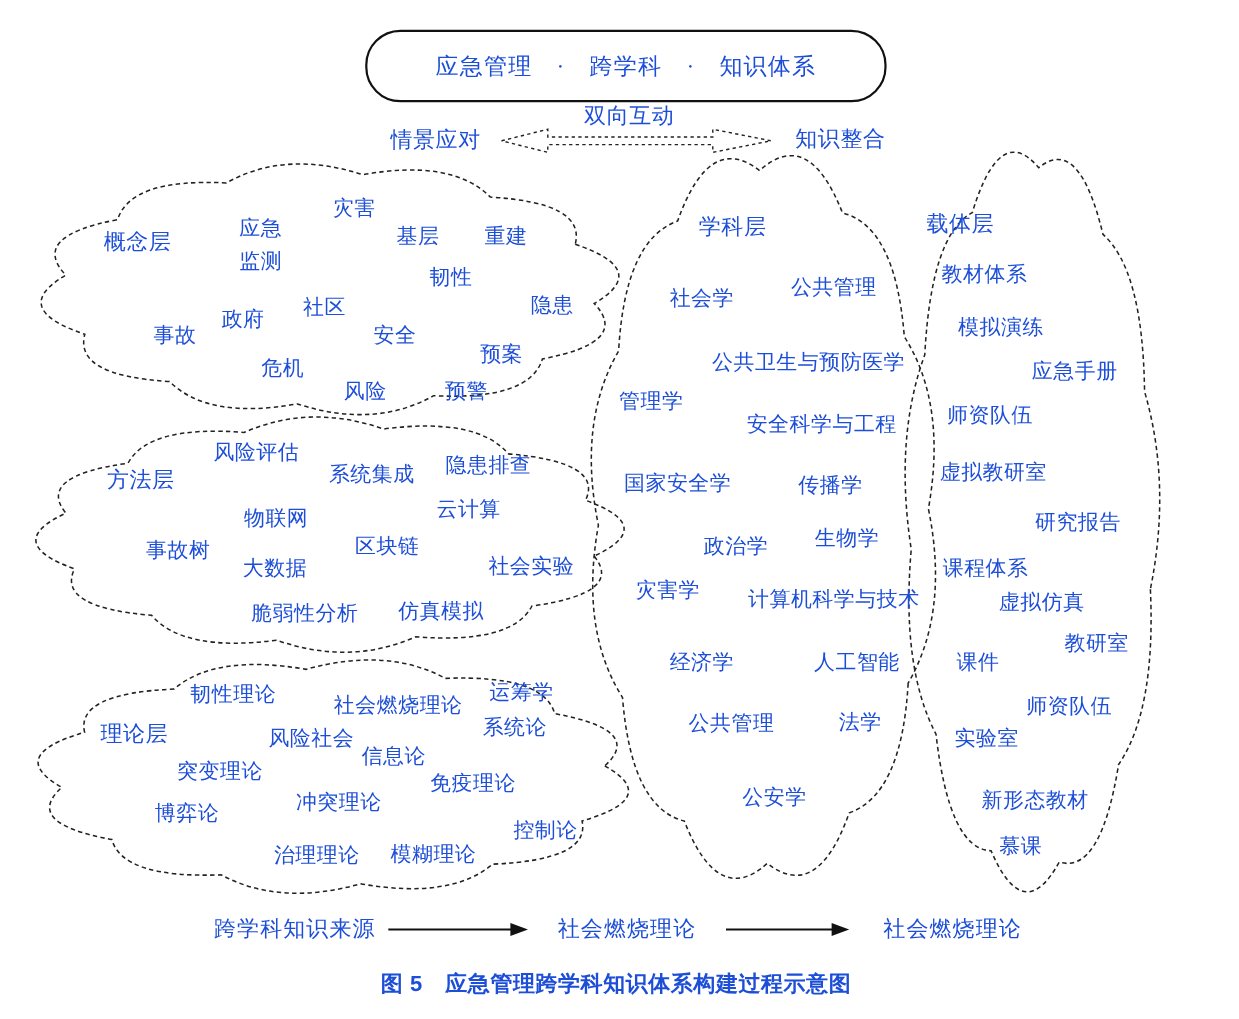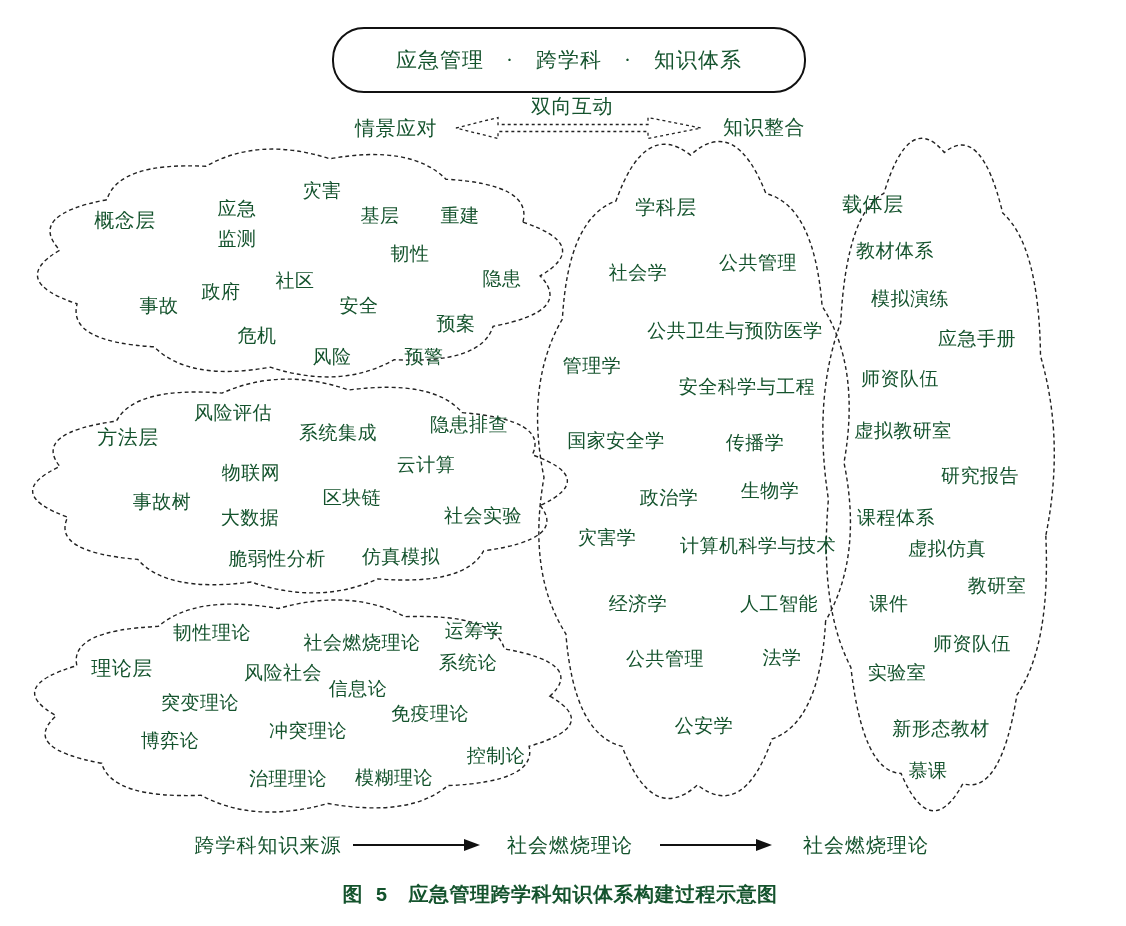--- a/index.html
+++ b/index.html
@@ -1,39 +1,39 @@
 <!DOCTYPE html>
 <html><head>
 <meta charset="utf-8">
 <style>
   html,body{margin:0;padding:0;background:#fff;}
   .canvas{
     position:relative;width:1126px;height:926px;background:#fff;
-    font-family:"Liberation Serif","DejaVu Serif",serif;color:#14532d;overflow:hidden;
+    font-family:"Liberation Serif","DejaVu Serif",serif;color:#1d4ed8;overflow:hidden;
   }
   svg.bg{position:absolute;left:0;top:0;}
   .cloud{fill:none;stroke:#222;stroke-width:1.4;stroke-dasharray:4 3;}
   .dbl{fill:none;stroke:#222;stroke-width:1.3;stroke-dasharray:3 3;}
   .solidline{stroke:#111;stroke-width:1.8;}
   .ah{fill:#111;}
   .t{
     position:absolute;transform:translate(-50%,-50%);
     white-space:nowrap;font-size:19px;letter-spacing:0.5px;line-height:1;
   }
   .lg{font-size:20px;}
   .topbox{
     position:absolute;left:332px;top:27px;width:470px;height:62px;
     border:2.5px solid #111;border-radius:32px;
     display:flex;align-items:center;justify-content:center;
     font-size:21px;letter-spacing:1px;
   }
   .flowtext{font-size:20px;letter-spacing:1px;}
   .caption{
     position:absolute;left:560px;top:894px;transform:translate(-50%,-50%);
-    font-family:Liberation Mono, monospace;
+    font-family:Liberation Sans, sans-serif;
     font-weight:700;font-size:20px;white-space:nowrap;letter-spacing:0.5px;
   }
 </style>
 </head>
 <body>
 
 <div class="canvas">
 
   <svg class="bg" width="1126" height="926" viewBox="0 0 1126 926">
     <path id="cloud-concept" class="cloud" d="M 522.9 222.1 Q 592.4 245.4 540.2 275.9 Q 573.6 311.2 493.1 326.3 Q 481.4 364.1 394.2 359.7 Q 340.7 389.9 270.2 367.2 Q 189.0 381.7 154.1 346.8 Q 67.1 341.7 77.1 303.9 Q 7.6 280.6 59.8 250.1 Q 26.4 214.8 106.9 199.7 Q 118.6 161.9 205.8 166.3 Q 259.3 136.1 329.8 158.8 Q 411.0 144.3 445.9 179.2 Q 532.9 184.3 522.9 222.1 Z"></path>
@@ -73,21 +73,21 @@
   <span class="t" style="left:159px;top:305px">事故</span>
   <span class="t" style="left:359px;top:305px">安全</span>
   <span class="t" style="left:456px;top:323px">预案</span>
   <span class="t" style="left:257px;top:335px">危机</span>
   <span class="t" style="left:332px;top:356px">风险</span>
   <span class="t" style="left:424px;top:356px">预警</span>
 
   <span class="t lg" style="left:128px;top:437px">方法层</span>
   <span class="t" style="left:233px;top:412px">风险评估</span>
   <span class="t" style="left:338px;top:432px">系统集成</span>
-  <span class="t" style="left:469px;top:424px">隐患排查</span>
+  <span class="t" style="left:444px;top:424px">隐患排查</span>
   <span class="t" style="left:251px;top:472px">物联网</span>
   <span class="t" style="left:426px;top:464px">云计算</span>
   <span class="t" style="left:162px;top:501px">事故树</span>
   <span class="t" style="left:352px;top:497px">区块链</span>
   <span class="t" style="left:250px;top:517px">大数据</span>
   <span class="t" style="left:483px;top:515px">社会实验</span>
   <span class="t" style="left:277px;top:558px">脆弱性分析</span>
   <span class="t" style="left:401px;top:556px">仿真模拟</span>
 
   <span class="t lg" style="left:122px;top:668px">理论层</span>

